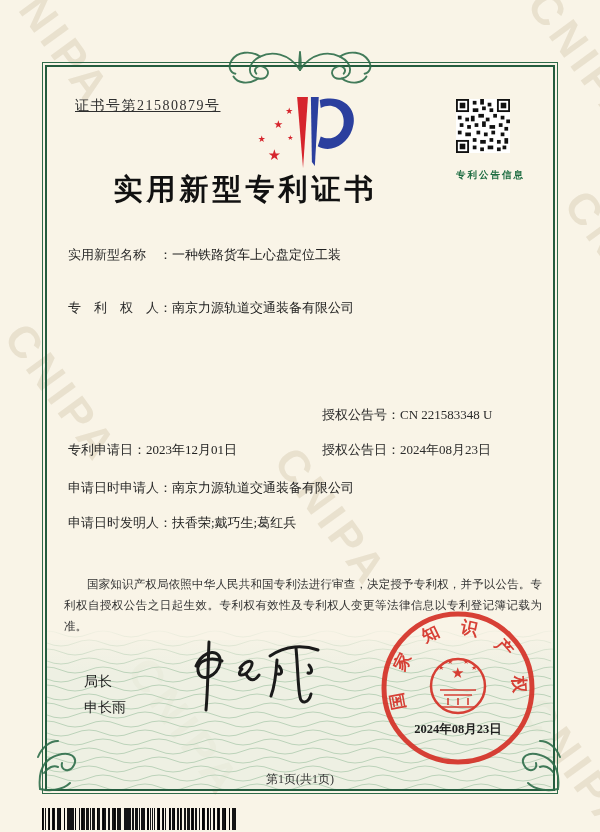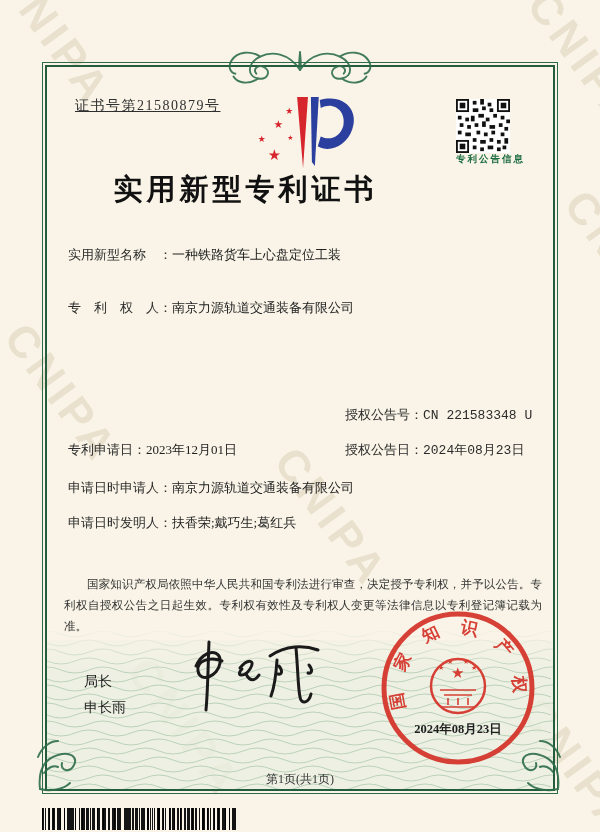--- a/index.html
+++ b/index.html
@@ -19,26 +19,26 @@
     border:1.2px solid #2e6b49;z-index:3;}
   .frame-inner{position:absolute;left:2px;top:2px;right:2px;bottom:2px;border:2.5px solid #245c3e;}
   
   .waves{position:absolute;left:47px;top:626px;width:506px;height:164px;z-index:2;}
   .wavefade{position:absolute;left:47px;top:626px;width:506px;height:46px;z-index:2;
     background:linear-gradient(#f9f4e7,rgba(249,244,231,0));}
   .content{position:absolute;inset:0;z-index:4;}
   .certno{position:absolute;left:75px;top:97px;font-size:14px;letter-spacing:1.5px;color:#2f2f2f;text-decoration:underline;}
   .logo{position:absolute;left:246px;top:91px;}
   .qrbox{position:absolute;left:456px;top:99px;width:96px;text-align:left;}
-  .qrcap{margin-top:0;font-size:9.5px;letter-spacing:2px;color:#1c6b40;font-weight:bold;}
+  .qrcap{margin-top:16px;font-size:9.5px;letter-spacing:2px;color:#1c6b40;font-weight:bold;}
   .title{position:absolute;left:0;top:170px;width:491px;text-align:center;
     font-size:29px;font-weight:bold;letter-spacing:4px;color:#111;}
   .row{position:absolute;left:68px;font-size:13px;white-space:nowrap;}
   .row .val{color:#222;}
-  .row2r{position:absolute;left:345px;font-size:13px;white-space:nowrap;font-family:Liberation Mono, monospace;}
+  .row2r{position:absolute;left:322px;font-size:13px;white-space:nowrap;}
   .statement{position:absolute;left:64px;top:574px;width:478px;
     font-size:11.5px;line-height:21px;text-align:justify;text-indent:2em;color:#333;}
   .signer{position:absolute;left:84px;top:669px;
     font-family:Liberation Mono, monospace;font-size:14px;color:#1d1d1d;line-height:26px;}
   .sig{position:absolute;left:178px;top:636px;}
   .seal{position:absolute;left:378px;top:608px;}
   .pageno{position:absolute;left:0;top:771px;width:600px;text-align:center;font-size:12px;color:#333;}
   .barcode{position:absolute;left:42px;top:808px;width:194px;height:22px;
     background:
       repeating-linear-gradient(90deg,#141414 0 2px,transparent 2px 3px,#141414 3px 4px,transparent 4px 7px,#141414 7px 8px,transparent 8px 10px,#141414 10px 13px,transparent 13px 15px),

